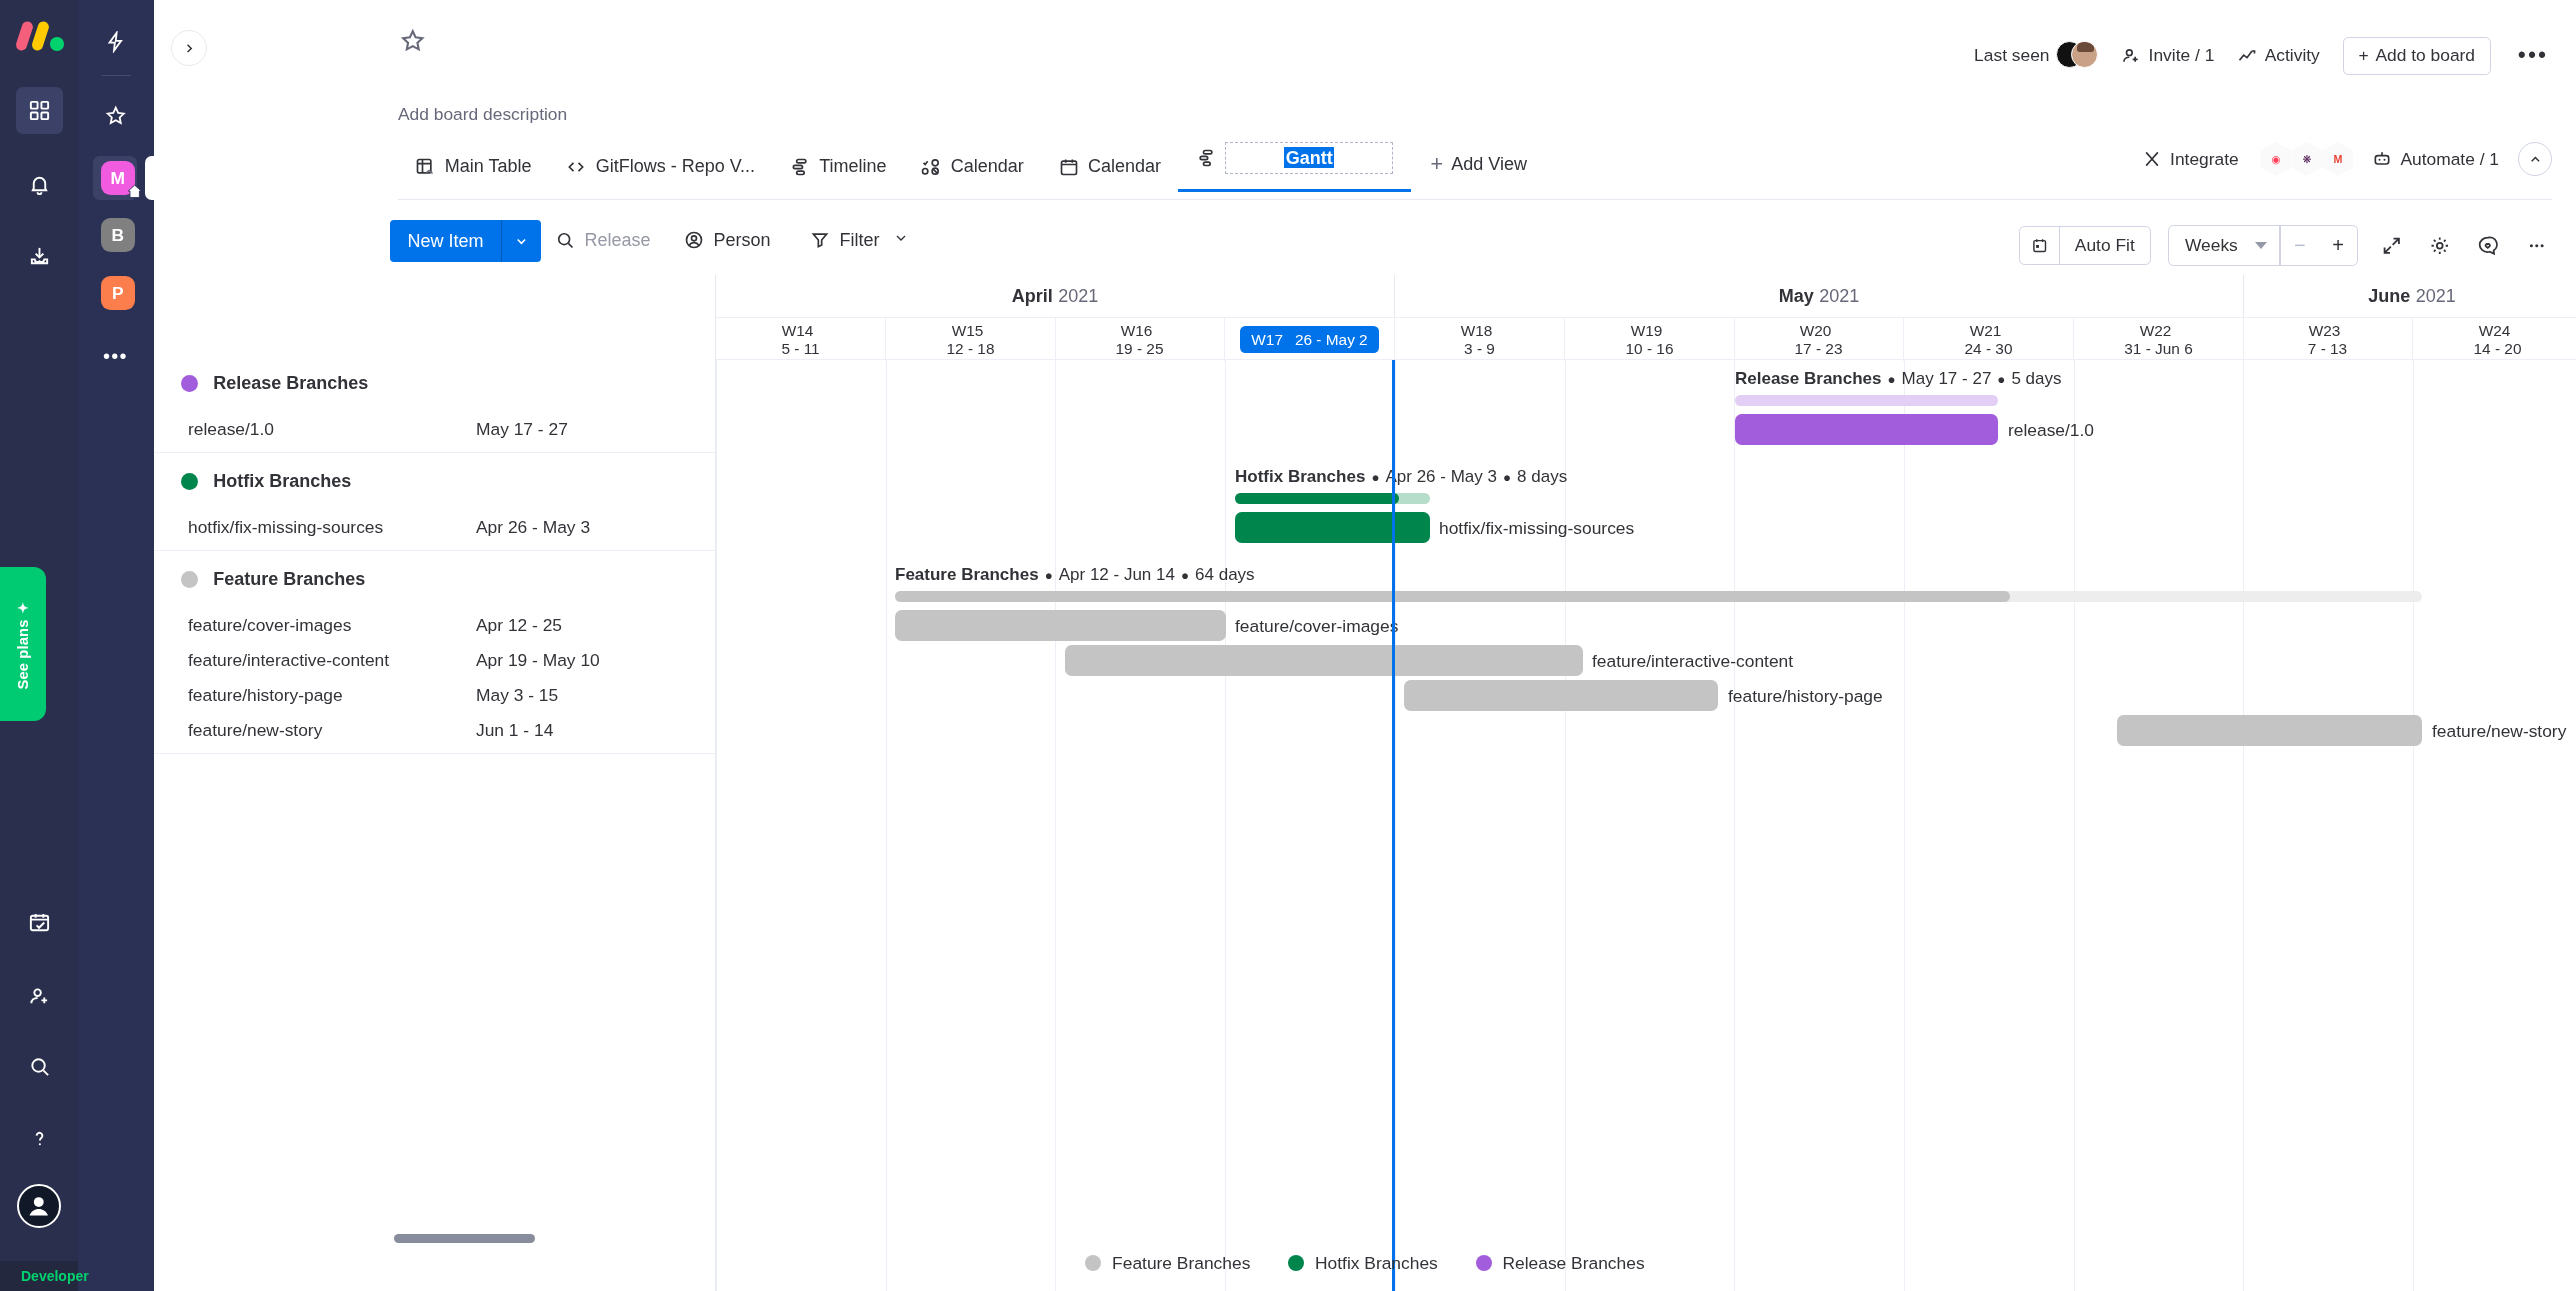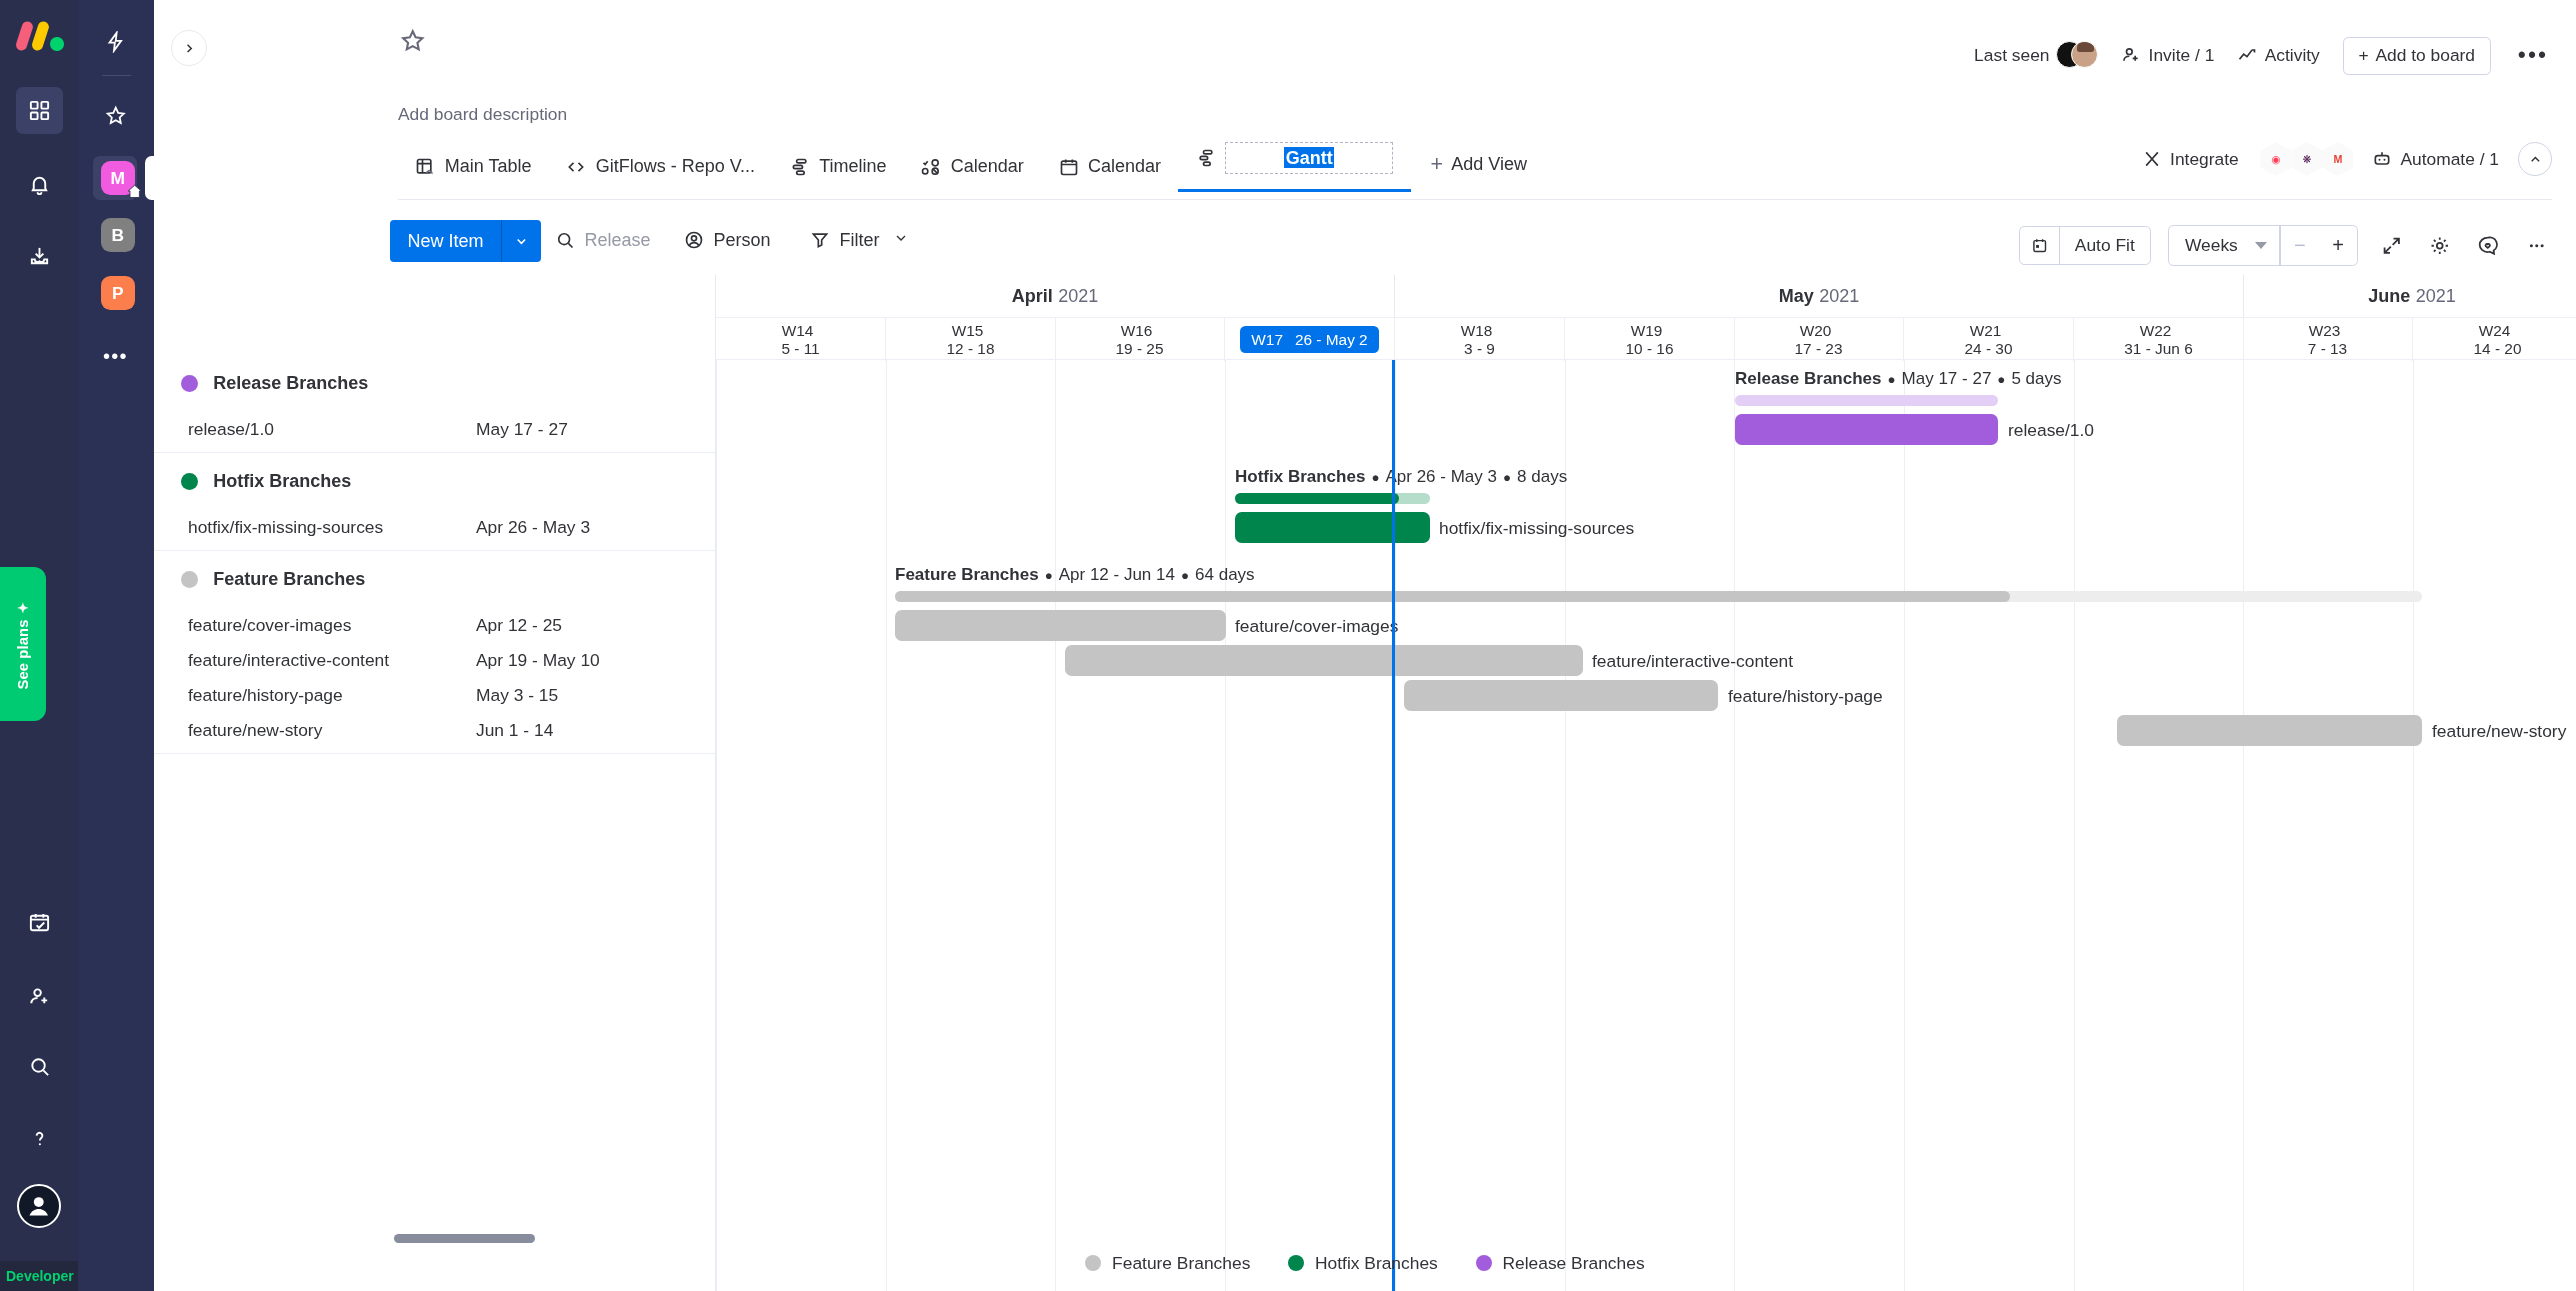--- a/index.html
+++ b/index.html
@@ -49,21 +49,21 @@
   }
   .see-plans .vtext {
     transform:rotate(180deg); writing-mode:vertical-rl;
     color:#ffffff; font-size:14.8px; font-weight:700; letter-spacing:0.1px;
     display:flex; align-items:center; gap:5.4px;
   }
   .see-plans .spark { font-size:13.4px; }
   .dev-badge {
     position:absolute; left:0; top:1261px; width:78px; height:30px;
     background:#23283f; color:#00d26e; font-size:14px; font-weight:700;
-    display:flex; align-items:center; padding-left:6px;
+    display:flex; align-items:center; padding-left:21px;
   }
 
   
   .rail2 {
     position:absolute; left:78px; top:0; width:76px; height:1291px;
     background:#2b3154; z-index:28;
   }
   .r2-ico { position:absolute; left:15.4px; width:44px; height:44px; border-radius:6.7px;
             display:flex;align-items:center;justify-content:center;cursor:pointer; }
   .r2-ico svg { width:21.5px;height:21.5px;stroke:#ffffff;fill:none;stroke-width:2; }
@@ -101,21 +101,21 @@
 
   
   .board-head { position:absolute; left:0; top:0; right:0; height:134px; }
   .board-title-row { position:absolute; left:244px; top:25.5px; display:flex; align-items:center; gap:14.8px; }
   .board-title { font-size:38px; font-weight:700; color:#323338; letter-spacing:-0.3px; }
   .star-btn { width:29.5px; height:29.5px; display:flex;align-items:center;justify-content:center;cursor:pointer; }
   .star-btn svg { width:25.5px; height:25.5px; stroke:#676879; fill:none; stroke-width:2; }
   .board-desc { position:absolute; left:244px; top:104px; font-size:17.4px; color:#676879; cursor:pointer; }
 
   .head-right { position:absolute; right:24px; top:37px; display:flex; align-items:center; gap:23px; }
-  .hr-item { display:flex; gap:7.4px; font-size:17.4px; color:#323338; cursor:pointer; }
+  .hr-item { display:flex; align-items:center; gap:7.4px; font-size:17.4px; color:#323338; cursor:pointer; }
   .hr-item svg { width:20px; height:20px; stroke:#323338; fill:none; stroke-width:2; }
   .last-seen { display:flex; align-items:center; gap:6.7px; font-size:17.4px; color:#323338; }
   .ls-avs { position:relative; width:42px; height:29.5px; }
   .ls-avs .a1 { position:absolute; left:0; top:0; width:27px; height:27px; border-radius:50%;
                 background:#111; border:1.3px solid #fff; }
   .ls-avs .a2 { position:absolute; left:14.8px; top:0; width:27px; height:27px; border-radius:50%;
                 background:#c9a187; border:1.3px solid #fff; overflow:hidden; }
   .ls-avs .a2::after { content:""; position:absolute; left:4.7px; top:-2px; width:17.4px; height:12px;
                        background:#6b4a3a; border-radius:8px 8px 2.7px 2.7px; }
   .addboard-btn { display:flex; align-items:center; gap:6.7px; font-size:17.4px; color:#323338;

